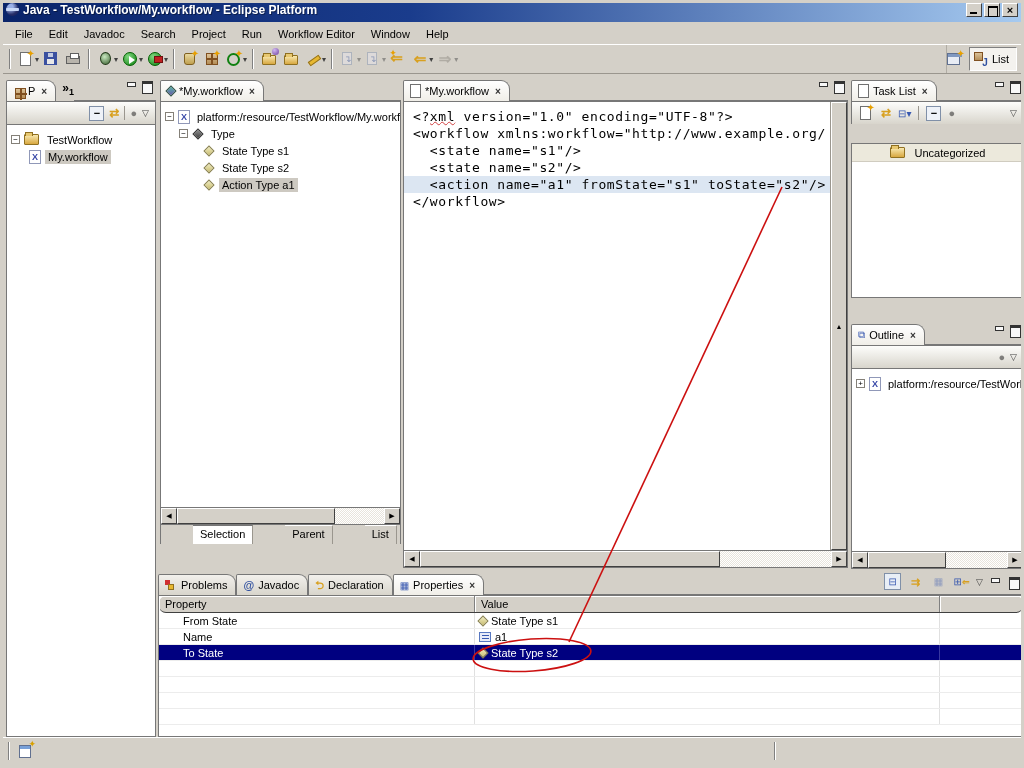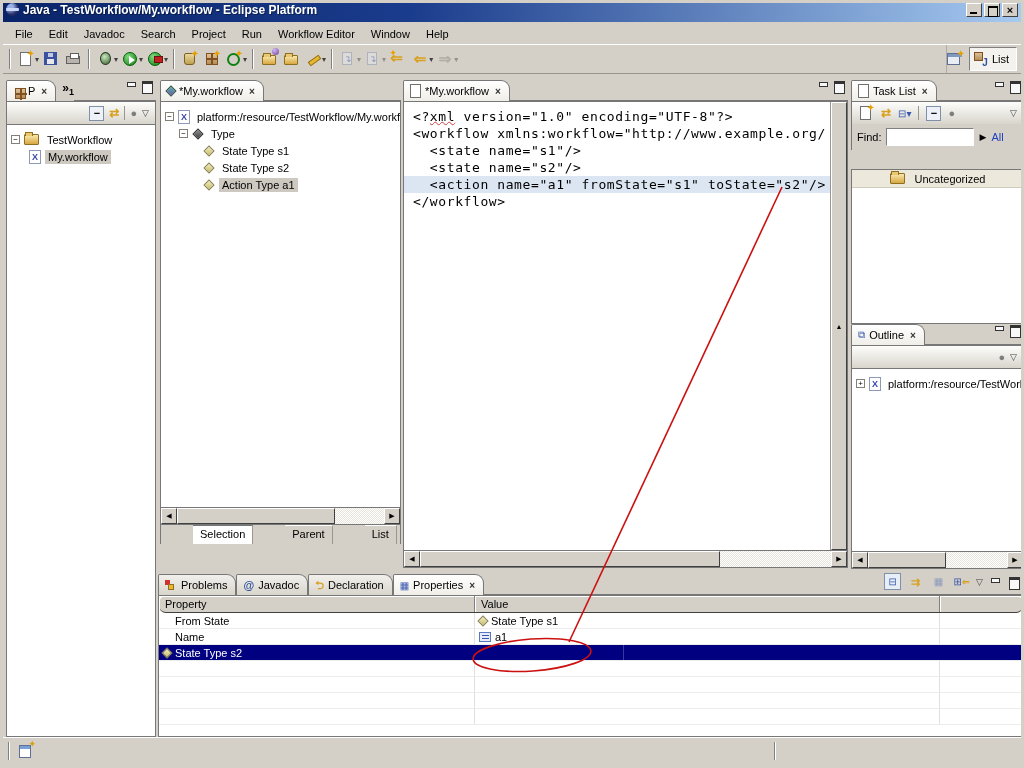--- a/index.html
+++ b/index.html
@@ -153,21 +153,21 @@
   .findrow input { width:88px; height:18px; border:1px solid; border-color:#808080 #fff #fff #808080;
                    background:#fff; font-family:"Liberation Sans",sans-serif; font-size:11px; padding:1px 3px; }
   .all-link { color:#2040c0; }
   .cat-row { display:flex; align-items:center; justify-content:center; gap:5px; height:18px;
              background:#ece9dc; border-bottom:1px solid #d0ccc0; }
   
   .prop-table { position:absolute; left:0; right:0; top:0; bottom:0; background:#fff; border:1px solid #777; }
   .prop-head { display:flex; height:17px; background:#d4d0c8; border-bottom:1px solid #404040;border-radius:7px; }
   .prop-head .hc { padding:2px 6px; border-right:1px solid #808080; box-shadow:inset 1px 1px 0 #fff; }
   .prow { display:flex; height:16px; align-items:center; border-bottom:1px solid #ececec; }
-  .prow .c1 { width:316px; padding-left:16px; flex:0 0 auto; border-right:1px solid #e0e0e0; height:100%; display:flex; align-items:center; }
+  .prow .c1 { width:316px; padding-left:24px; flex:0 0 auto; border-right:1px solid #e0e0e0; height:100%; display:flex; align-items:center; }
   .prow .c2 { width:465px; padding-left:4px; flex:0 0 auto; border-right:1px solid #e0e0e0; height:100%; display:flex; align-items:center; gap:4px; }
   .prow.selected { background:#000080; color:#fff; }
   .prow.selected .c1, .prow.selected .c2 { border-right-color:#3838a0; }
   .attr-icon { width:12px; height:10px; background:#e8ecf8; border:1px solid #5878c0; position:relative; flex:0 0 auto; }
   .attr-icon::after { content:""; position:absolute; left:2px; top:2px; width:7px; height:1px; background:#3858b0;
                       box-shadow:0 3px 0 #3858b0; }
   
   .bp-icons { position:absolute; right:3px; top:5px; display:flex; align-items:center; gap:6px; }
   .bp-ic { width:17px; height:17px; display:flex; align-items:center; justify-content:center; font-size:11px; }
   .bp-ic.pressed { background:#e8eef6; border:1px solid #8090a8; }
@@ -464,26 +464,20 @@
       <span class="icon16">
           <span class="i-page"></span>
           <span class="i-star">✦</span>
         </span>
       <span class="i-goldarrow" style="font-size:12px;">⇄</span>
       <span class="i-tree-sm">⊟▾</span>
       <span style="width:1px;height:14px;background:#9a968e;"></span>
       <span class="bp-ic" style="border:1px solid #8090a8;background:#eef2f8;width:15px;height:15px;font-weight:bold;">−</span>
       <span class="dim">●</span>
       <span class="vmenu" style="margin-left:auto;">▽</span>
-    </div>
-    <div class="findrow">
-      <span>Find:</span>
-      <input type="text" value="" style="">
-      <span style="font-size:9px;">▶</span>
-      <span class="all-link">All</span>
     </div>
     <div class="content" style="height:155px;margin-top:19px;">
       <div class="cat-row">
         <span class="foldericon"></span>
         <span>Uncategorized</span>
       </div>
     </div>
   </div>
 
   <div class="panel" style="left:848px; top:318px; width:173px; height:247px;">
@@ -575,20 +569,21 @@
             </span>
         </div>
         <div class="prow">
           <span class="c1">Name</span>
           <span class="c2">
               <span class="attr-icon"></span>
               <span>a1</span>
             </span>
         </div>
         <div class="prow selected">
+          <span class="c1">To State</span>
           <span class="c2">
               <span class="diamond" style="margin:0;"></span>
               <span>State Type s2</span>
             </span>
         </div>
         <div class="prow">
             <span class="c1"></span>
             <span class="c2"></span>
           </div>
         <div class="prow">

